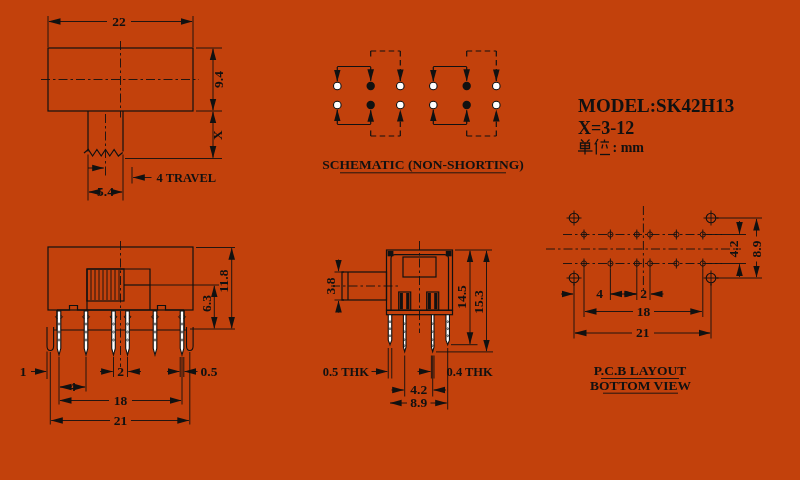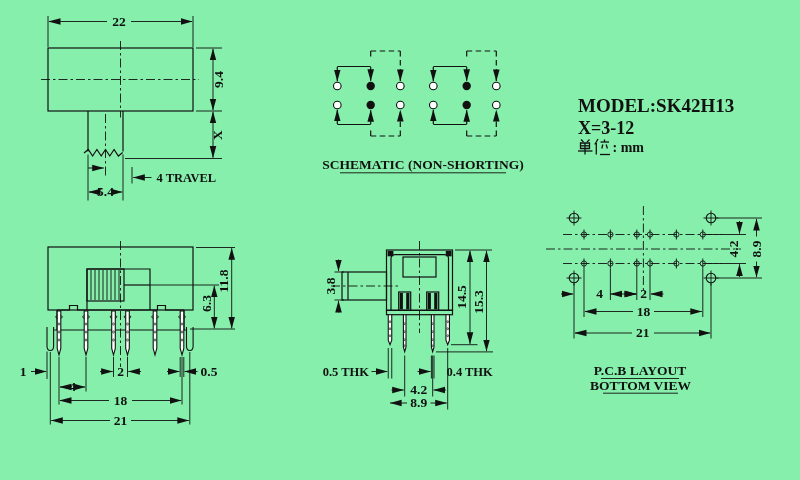--- a/index.html
+++ b/index.html
@@ -1,16 +1,16 @@
 <!DOCTYPE html>
 <html><head>
 <meta charset="utf-8">
 <style>
   html,body{margin:0;padding:0;background:#fff;}
-  .page{position:relative;width:800px;height:480px;background:#86efac;overflow:hidden;text-align:center;}
+  .page{position:relative;width:800px;height:480px;background:#c2410c;overflow:hidden;text-align:center;}
   svg{display:block;}
   .ln{stroke:#111;stroke-width:1.2;fill:none;stroke-linecap:butt;}
   .tn{stroke:#111;stroke-width:0.9;fill:none;}
   .cl{stroke:#111;stroke-width:0.9;fill:none;stroke-dasharray:9 3 2.5 3;}
   .dsh{stroke:#111;stroke-width:1.2;fill:none;stroke-dasharray:5.5 3.5;}
   .fw{fill:#fff;stroke:#111;stroke-width:1.1;}
   .fb{fill:#111;stroke:none;}
   text{font-family:"Liberation Serif","DejaVu Serif",serif;font-weight:bold;fill:#111;}
   .t13{font-size:13.5px;}
   .t12{font-size:12.5px;}

